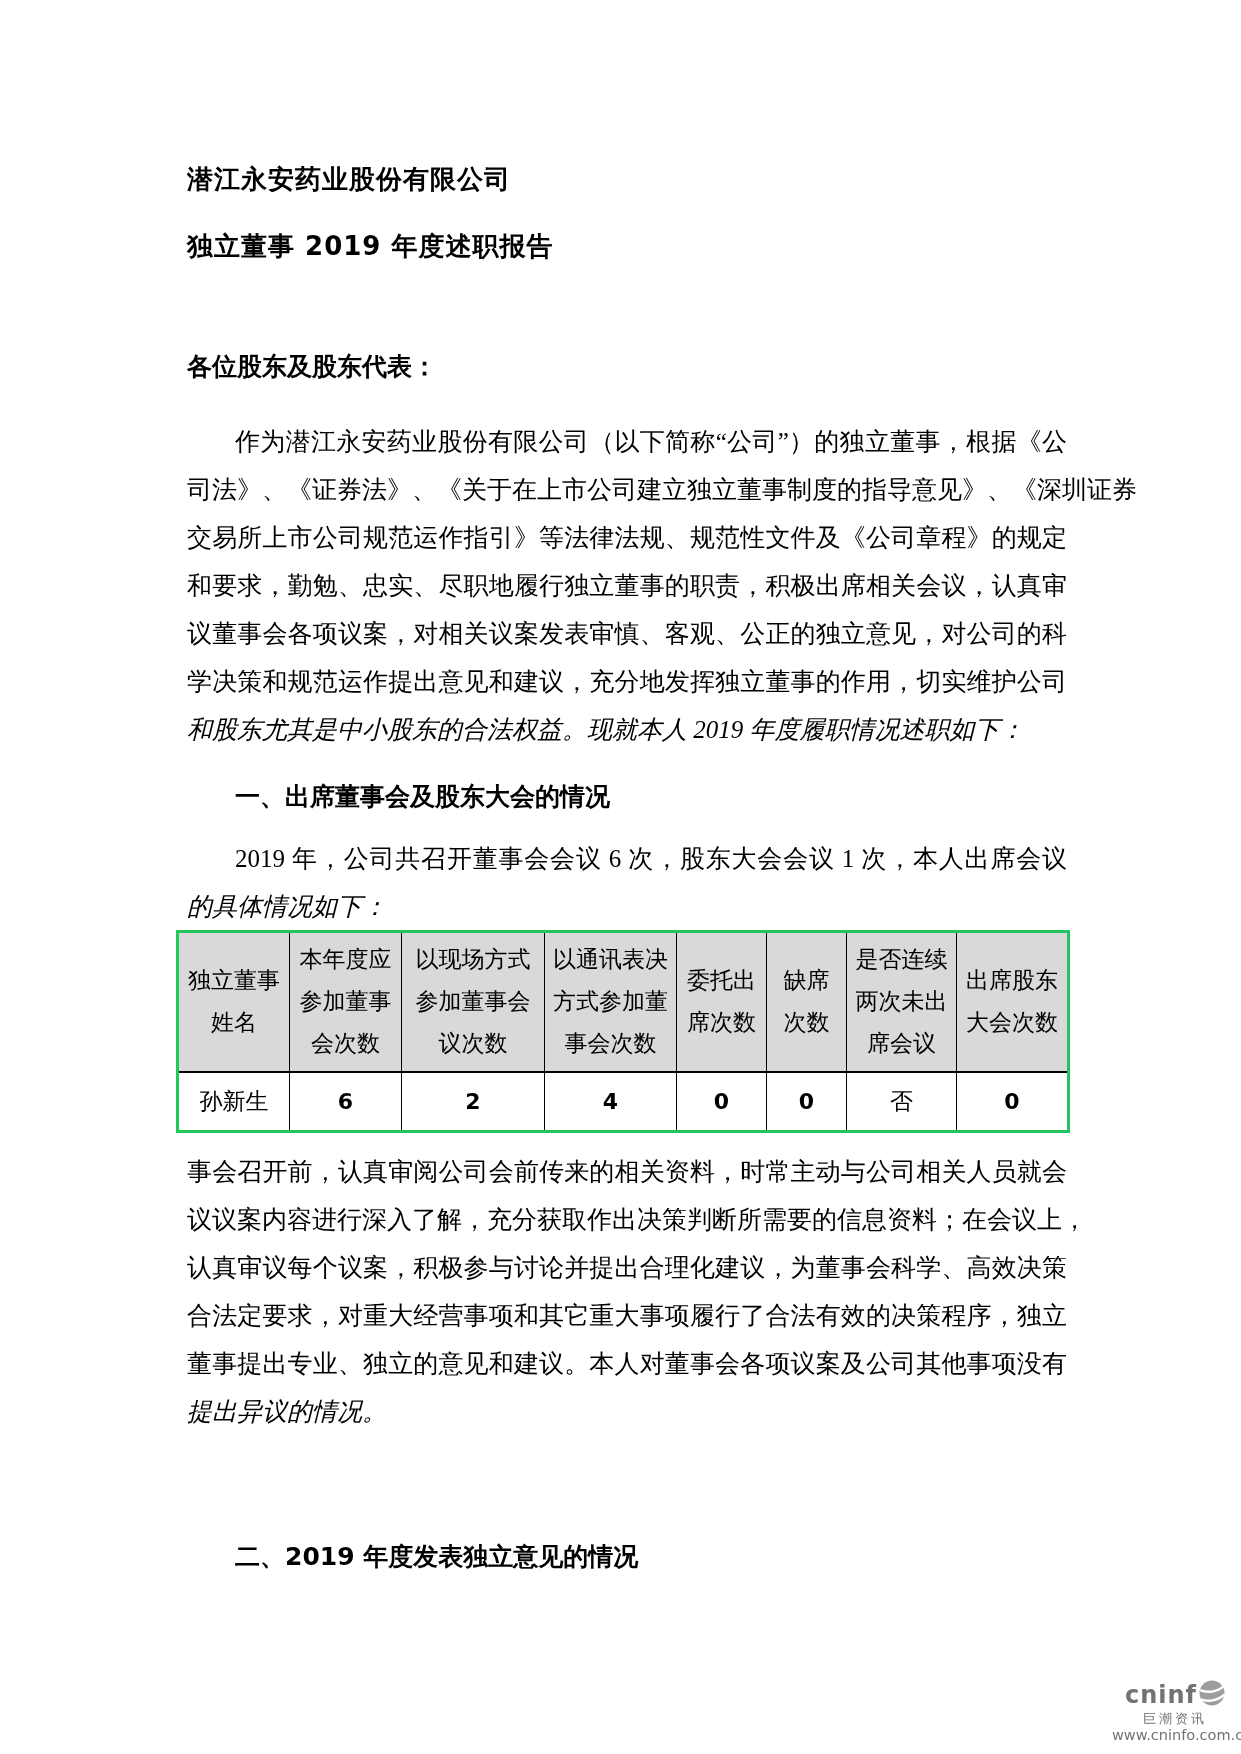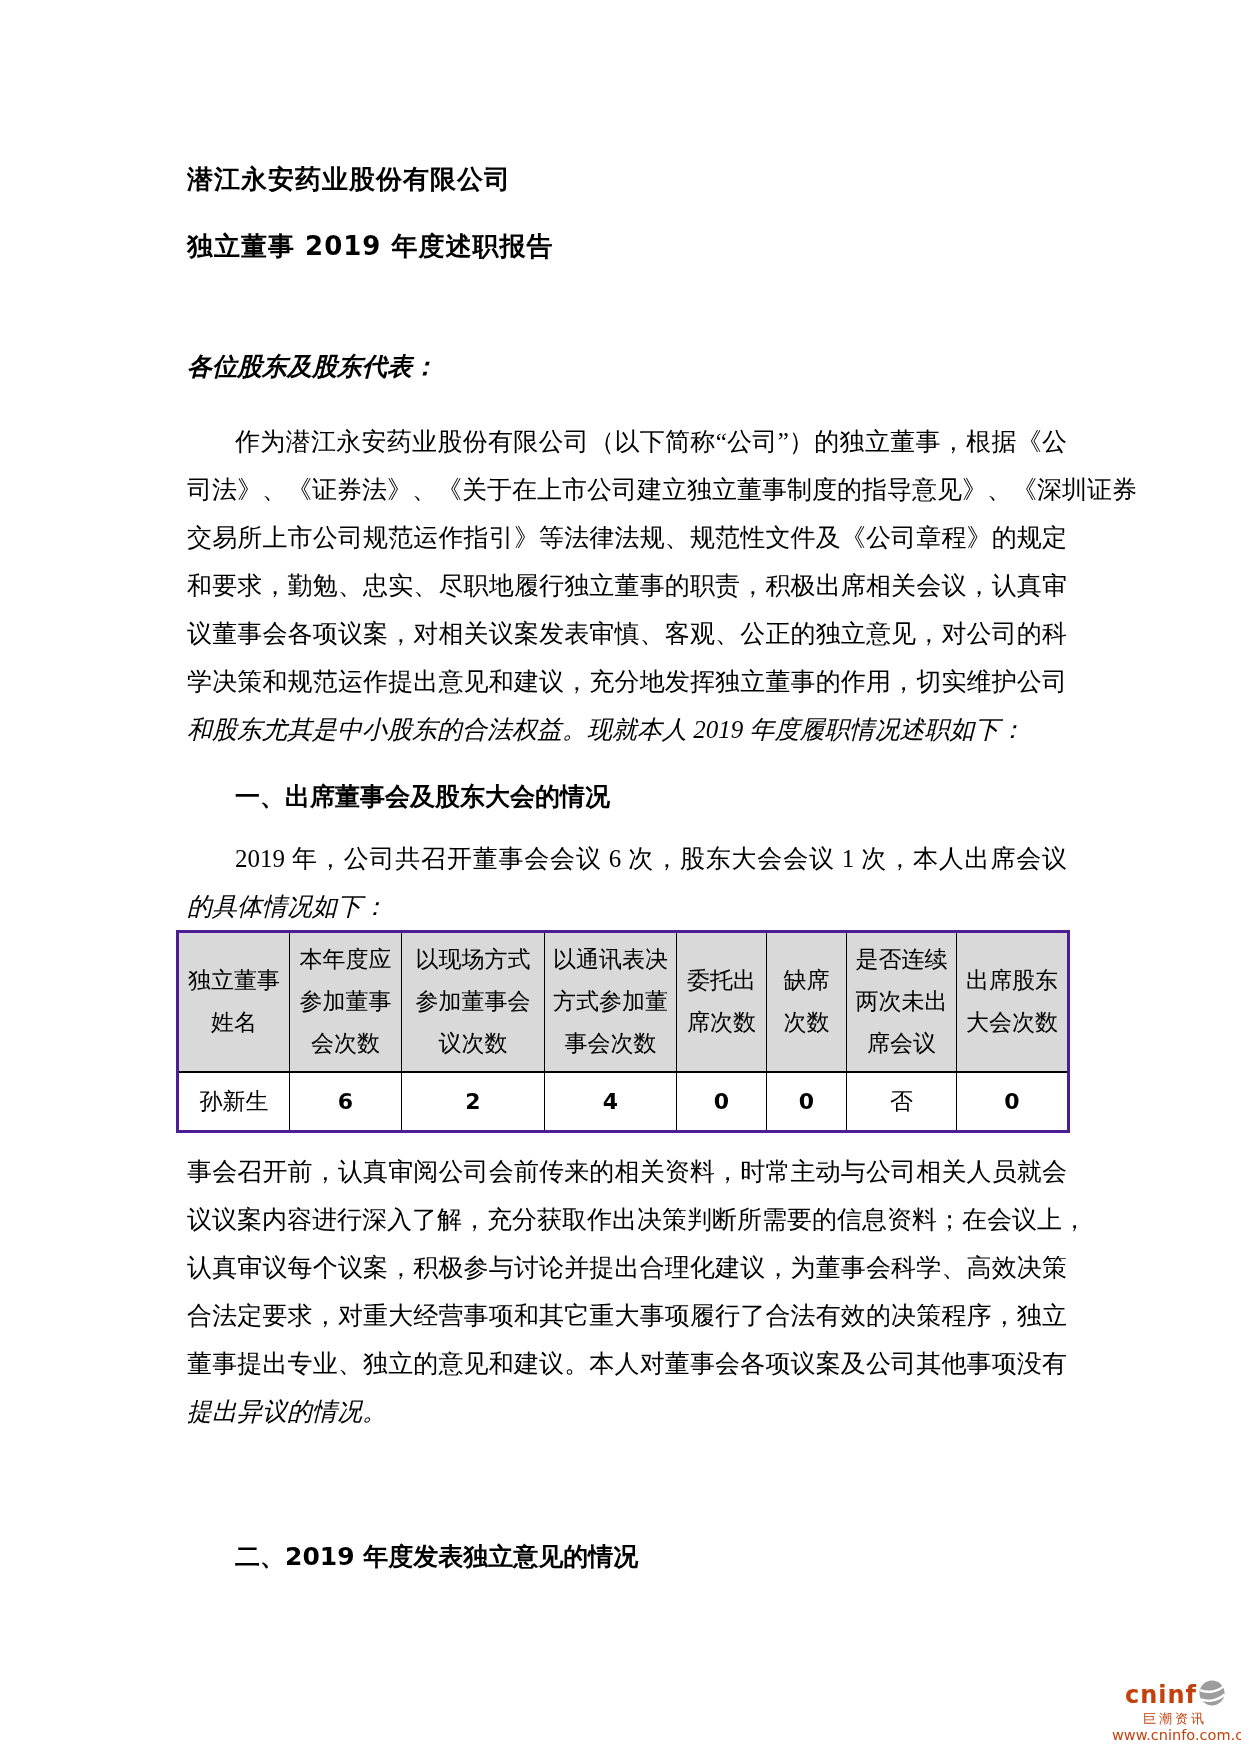--- a/index.html
+++ b/index.html
@@ -12,21 +12,21 @@
     position:absolute;left:187px;width:880px;
     font-family:"DejaVu Sans","Liberation Sans",sans-serif;
     font-weight:bold;font-size:26px;line-height:36px;letter-spacing:1px;
   }
   #title1{top:161px;}
   #title2{top:228px;}
   
   .salutation{
     position:absolute;left:187px;top:350px;
     font-family:"DejaVu Sans","Liberation Sans",sans-serif;
-    font-weight:bold;font-size:25px;font-style:italic;
+    font-weight:bold;font-size:25px;
   }
   .sec-heading{
     position:absolute;left:187px;width:880px;text-indent:48px;
     font-family:"DejaVu Sans","Liberation Sans",sans-serif;
     font-weight:bold;font-size:25px;
   }
   #heading1{top:780px;}
   #heading2{top:1540px;}
   
   .para{position:absolute;left:187px;width:880px;font-size:25px;}
@@ -41,36 +41,36 @@
   #para3{top:1148px;}
   
   .att-table{
     position:absolute;left:176px;top:930px;width:891px;
     border-collapse:collapse;table-layout:fixed;
   }
   .att-table th,.att-table td{
     border:1px solid #000;padding:0;text-align:center;vertical-align:middle;
     font-weight:normal;
   }
-  .att-table{border:3px solid #4c1d95;padding-left:48px;}
+  .att-table{border:3px solid #22c55e;padding-left:48px;}
   .att-table tr.hdr{height:140px;}
   .att-table tr.hdr th{background:#d9d9d9;border-bottom:2px solid #000;}
   .att-table tr.data{height:60px;margin-top:26px;}
   .hl{line-height:42px;font-size:23px;}
   .att-table td{font-size:23px;}
   .att-table td.num{
     font-family:"DejaVu Sans","Liberation Sans",sans-serif;
     font-weight:bold;font-size:22px;
   }
   col.c1{width:112px}col.c2{width:112px}col.c3{width:143px}col.c4{width:132px}
   col.c5{width:90px}col.c6{width:80px}col.c7{width:110px}col.c8{width:112px}
   
   .watermark{
     position:absolute;left:1112px;top:1680px;width:126px;
-    color:#c2410c;font-family:"DejaVu Sans","Liberation Sans",sans-serif;
+    color:#737373;font-family:"DejaVu Sans","Liberation Sans",sans-serif;
     text-align:center;user-select:none;
   }
   .wm-row1{display:flex;justify-content:center;align-items:center;gap:2px;}
   .wm-brand{font-weight:bold;font-size:24px;letter-spacing:1px;line-height:24px;}
   .wm-name{font-size:13px;letter-spacing:3px;line-height:16px;margin-top:1px;}
   .wm-url{font-size:14.5px;line-height:17px;white-space:nowrap;}
 </style>
 </head>
 <body>
 

